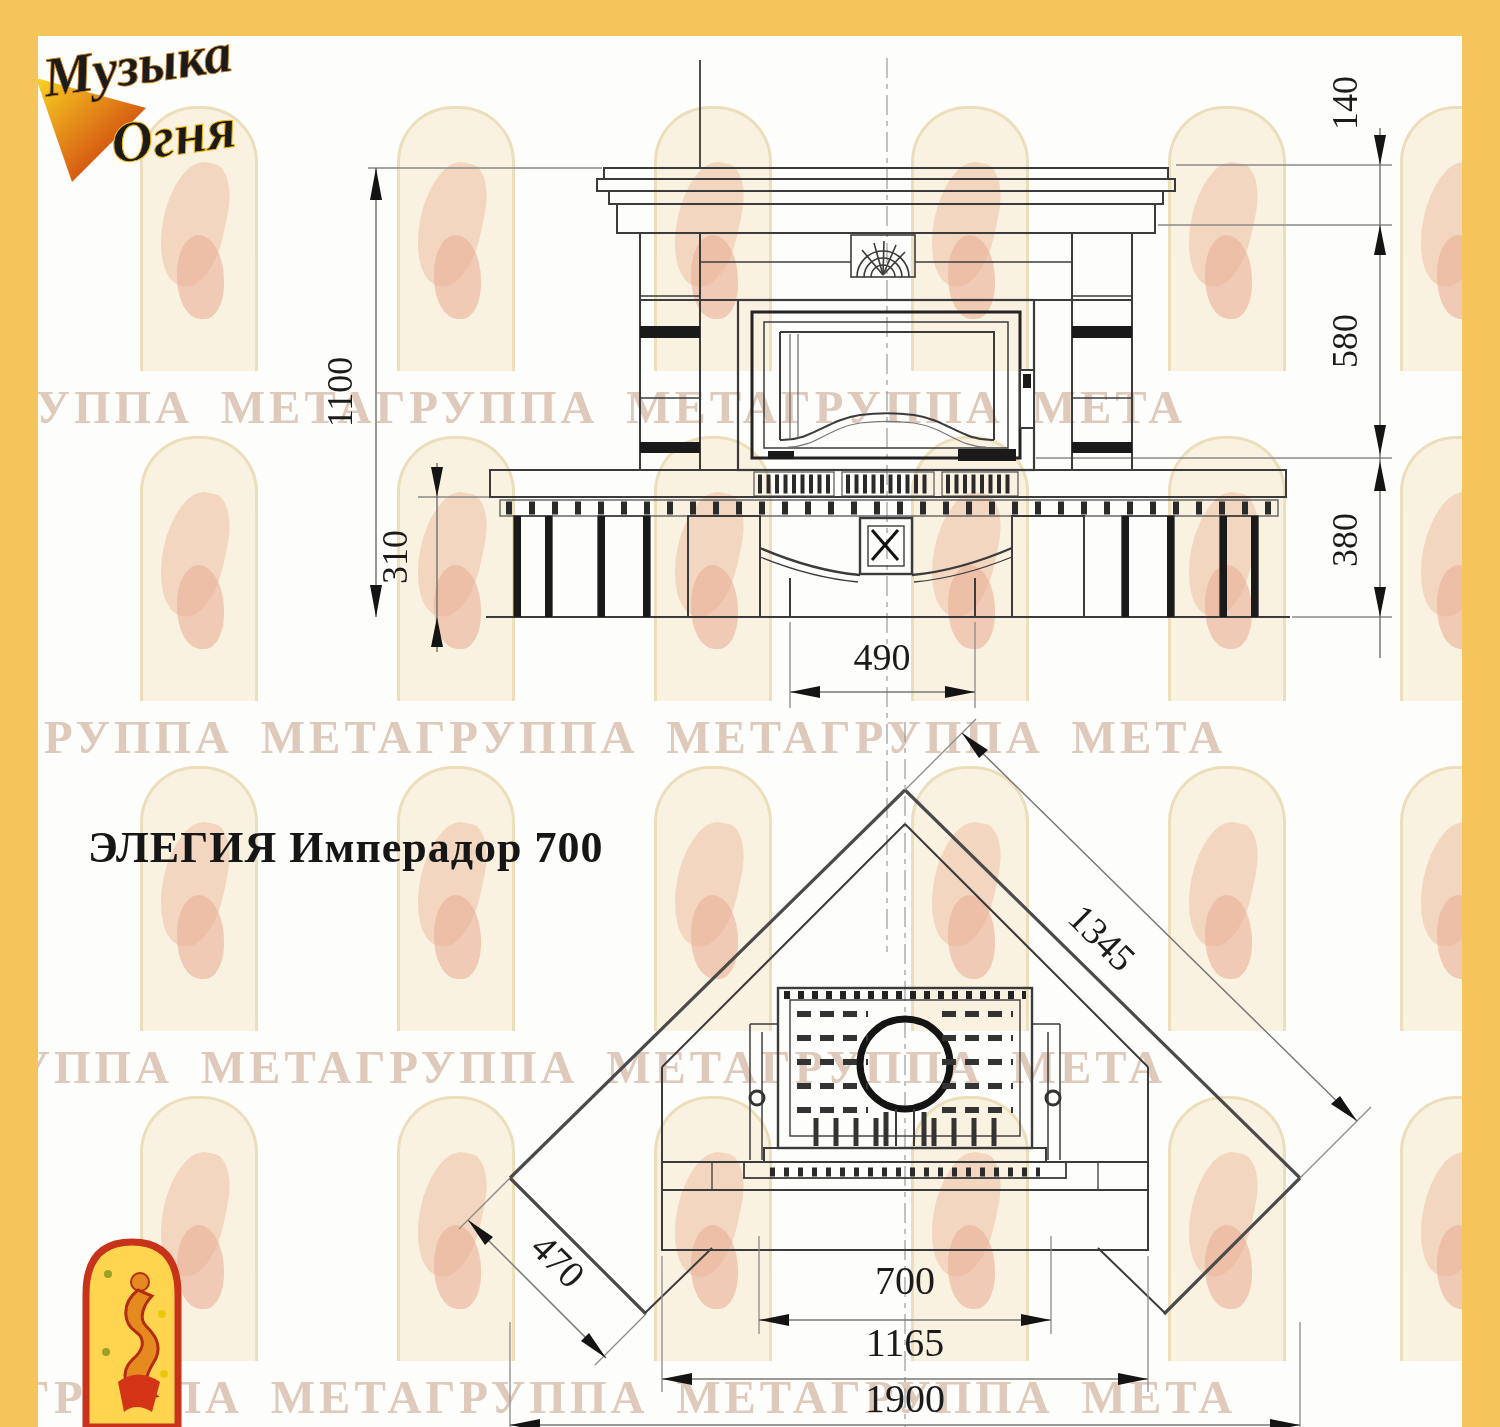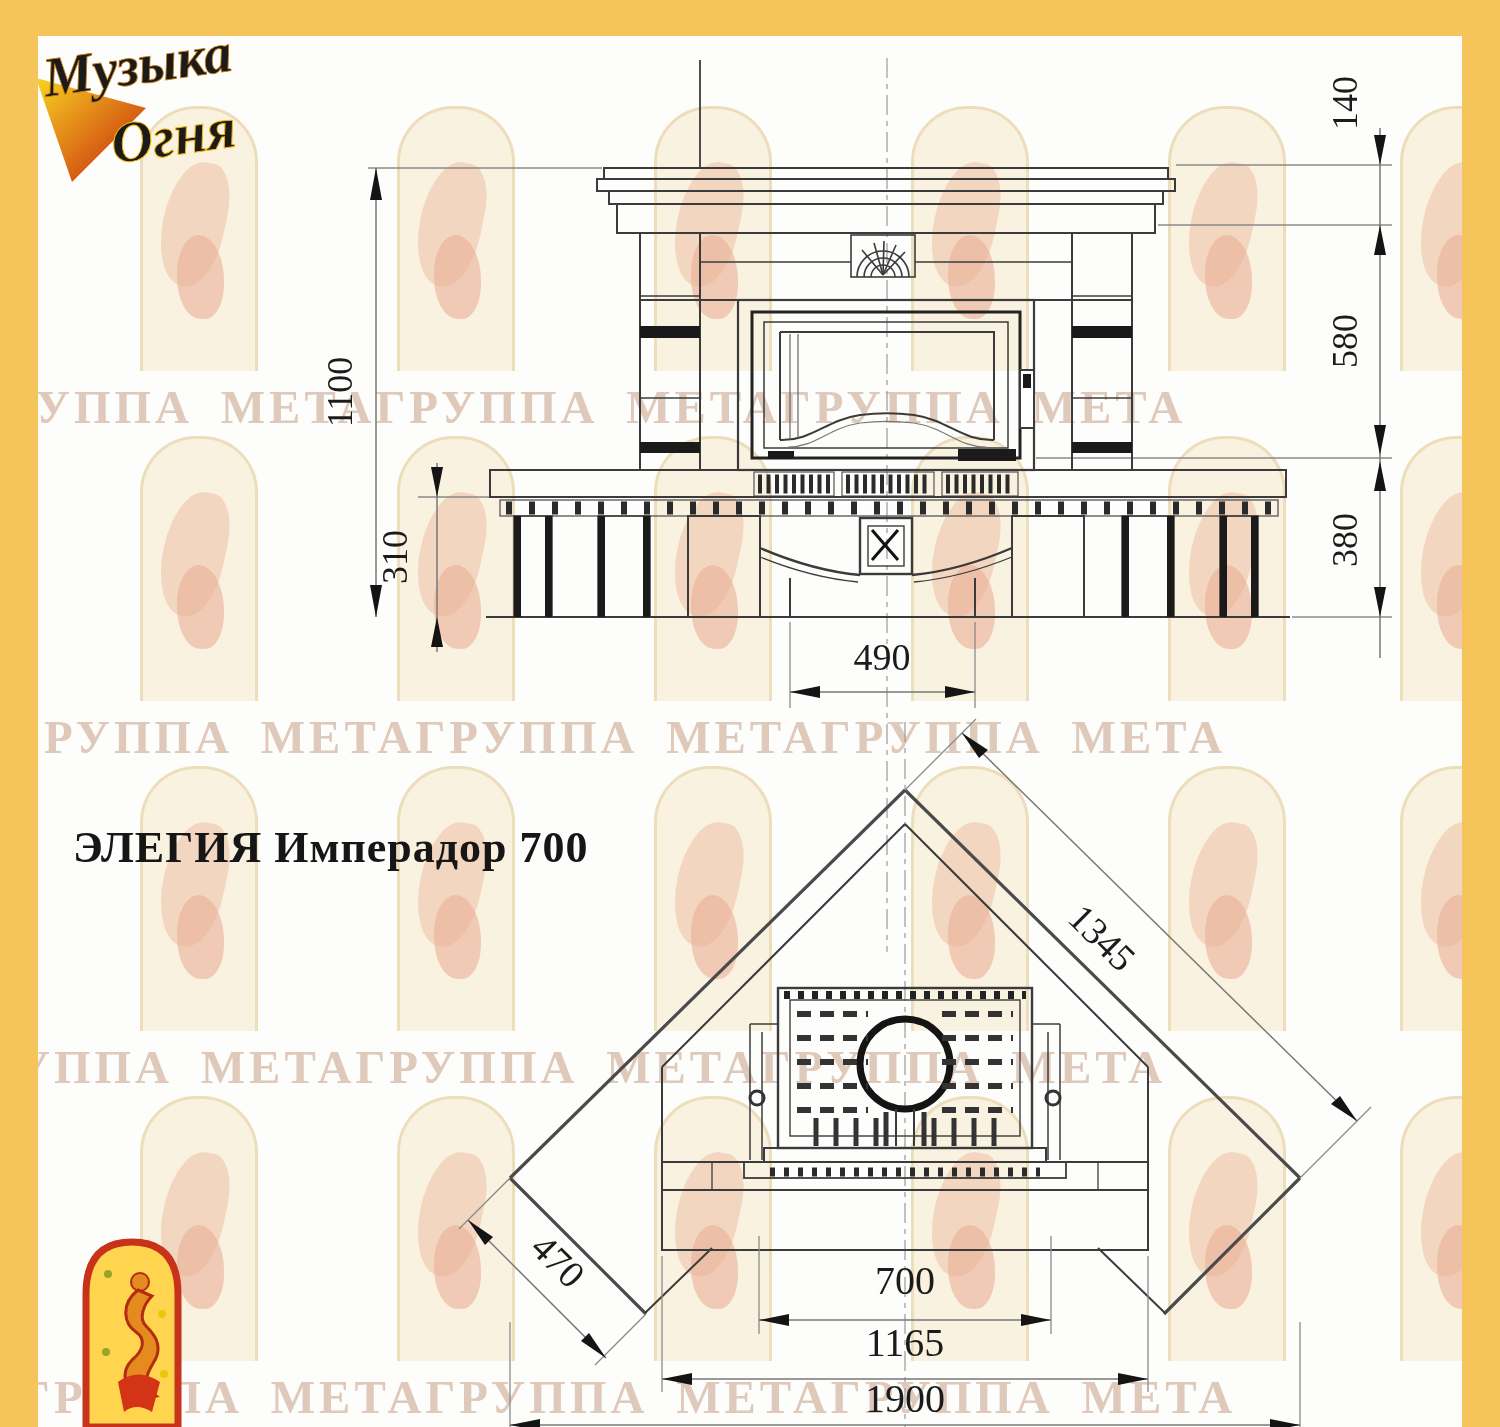--- a/index.html
+++ b/index.html
@@ -16,21 +16,21 @@
         border-radius:56px 56px 0 0;background:rgba(249,240,219,0.85);}
   .arch::after{content:"";position:absolute;left:18%;top:20%;width:55%;height:48%;
         background:rgba(233,176,148,0.42);border-radius:60% 45% 55% 60%;transform:rotate(12deg);}
   .arch::before{content:"";position:absolute;left:30%;top:48%;width:42%;height:32%;
         background:rgba(222,130,96,0.35);border-radius:50% 60% 45% 55%;}
   
   .wm-row{position:absolute;z-index:2;white-space:nowrap;font-weight:bold;font-size:47px;
         letter-spacing:4px;word-spacing:12px;color:rgba(213,186,168,0.78);
         font-family:"Liberation Serif",serif;}
   #drawing{position:absolute;left:0;top:0;z-index:3;}
-  .title{position:absolute;left:73px;top:822px;z-index:4;font-size:44px;font-weight:bold;
+  .title{position:absolute;left:88px;top:822px;z-index:4;font-size:44px;font-weight:bold;
         letter-spacing:1px;color:#161616;}
   .logo-top{position:absolute;left:14px;top:0;z-index:4;}
   .logo-bottom{position:absolute;left:78px;top:1232px;z-index:4;}
   svg text{font-family:"Liberation Serif",serif;fill:#1b1b1b;}
 </style>
 </head>
 <body>
 
 <div class="canvas">
 

